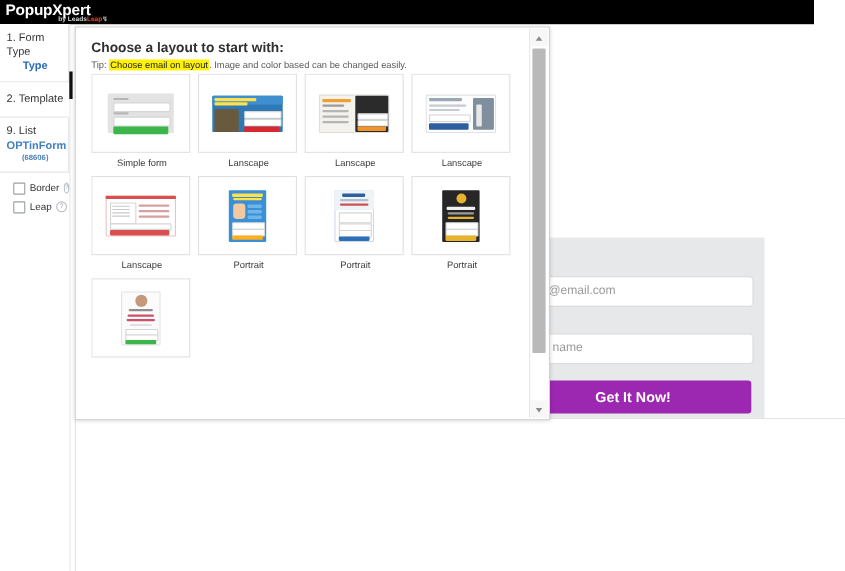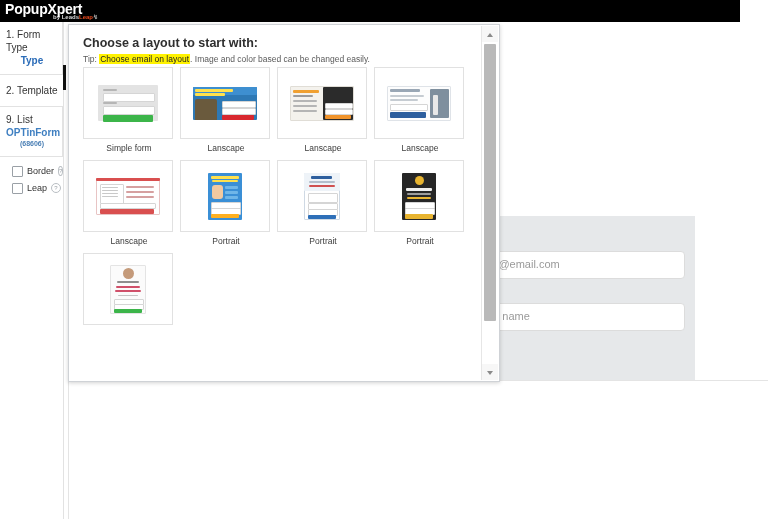--- a/index.html
+++ b/index.html
@@ -128,20 +128,21 @@
 
   <div class="bgform">
     <div class="fl" style="left:14px;top:18px;">Email</div>
     <div class="fi" style="left:13px;top:35px;width:215px;height:26px;">
       <span>your@email.com</span>
     </div>
     <div class="fl" style="left:14px;top:70px;">Name</div>
     <div class="fi" style="left:13px;top:87px;width:215px;height:26px;">
       <span>Your name</span>
     </div>
+    <div class="cta">Get It Now!</div>
   </div>
 
   <div class="canvas"></div>
 
   <div class="modal">
     <h2>Choose a layout to start with:</h2>
     <div class="tip">
       <span>Tip: </span><span class="hl">Choose email on layout</span><span>. Image and color based can be changed easily.</span>
     </div>
 

